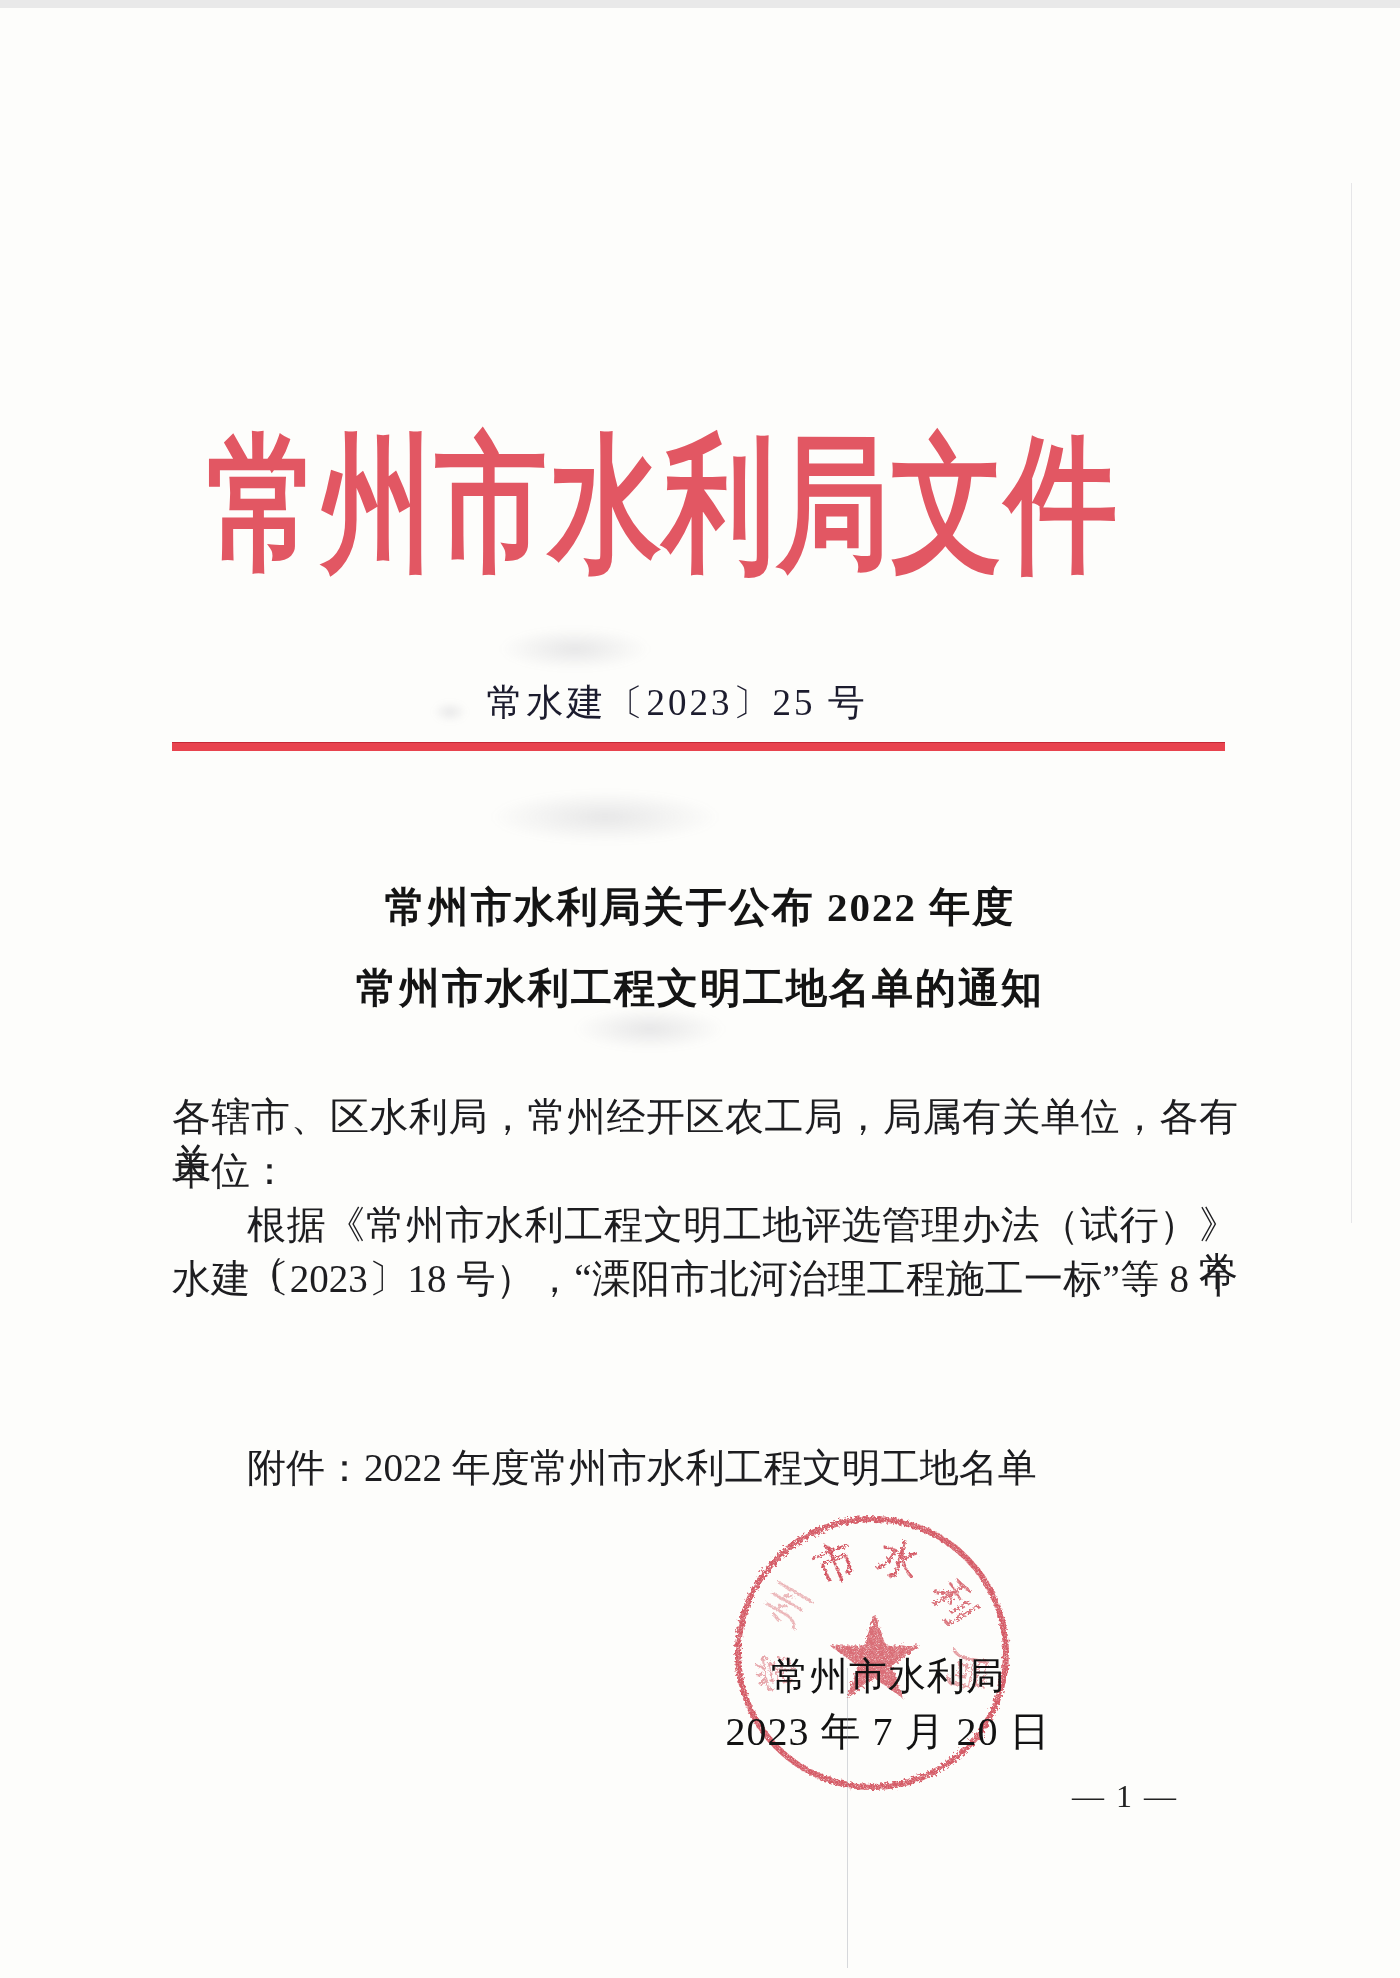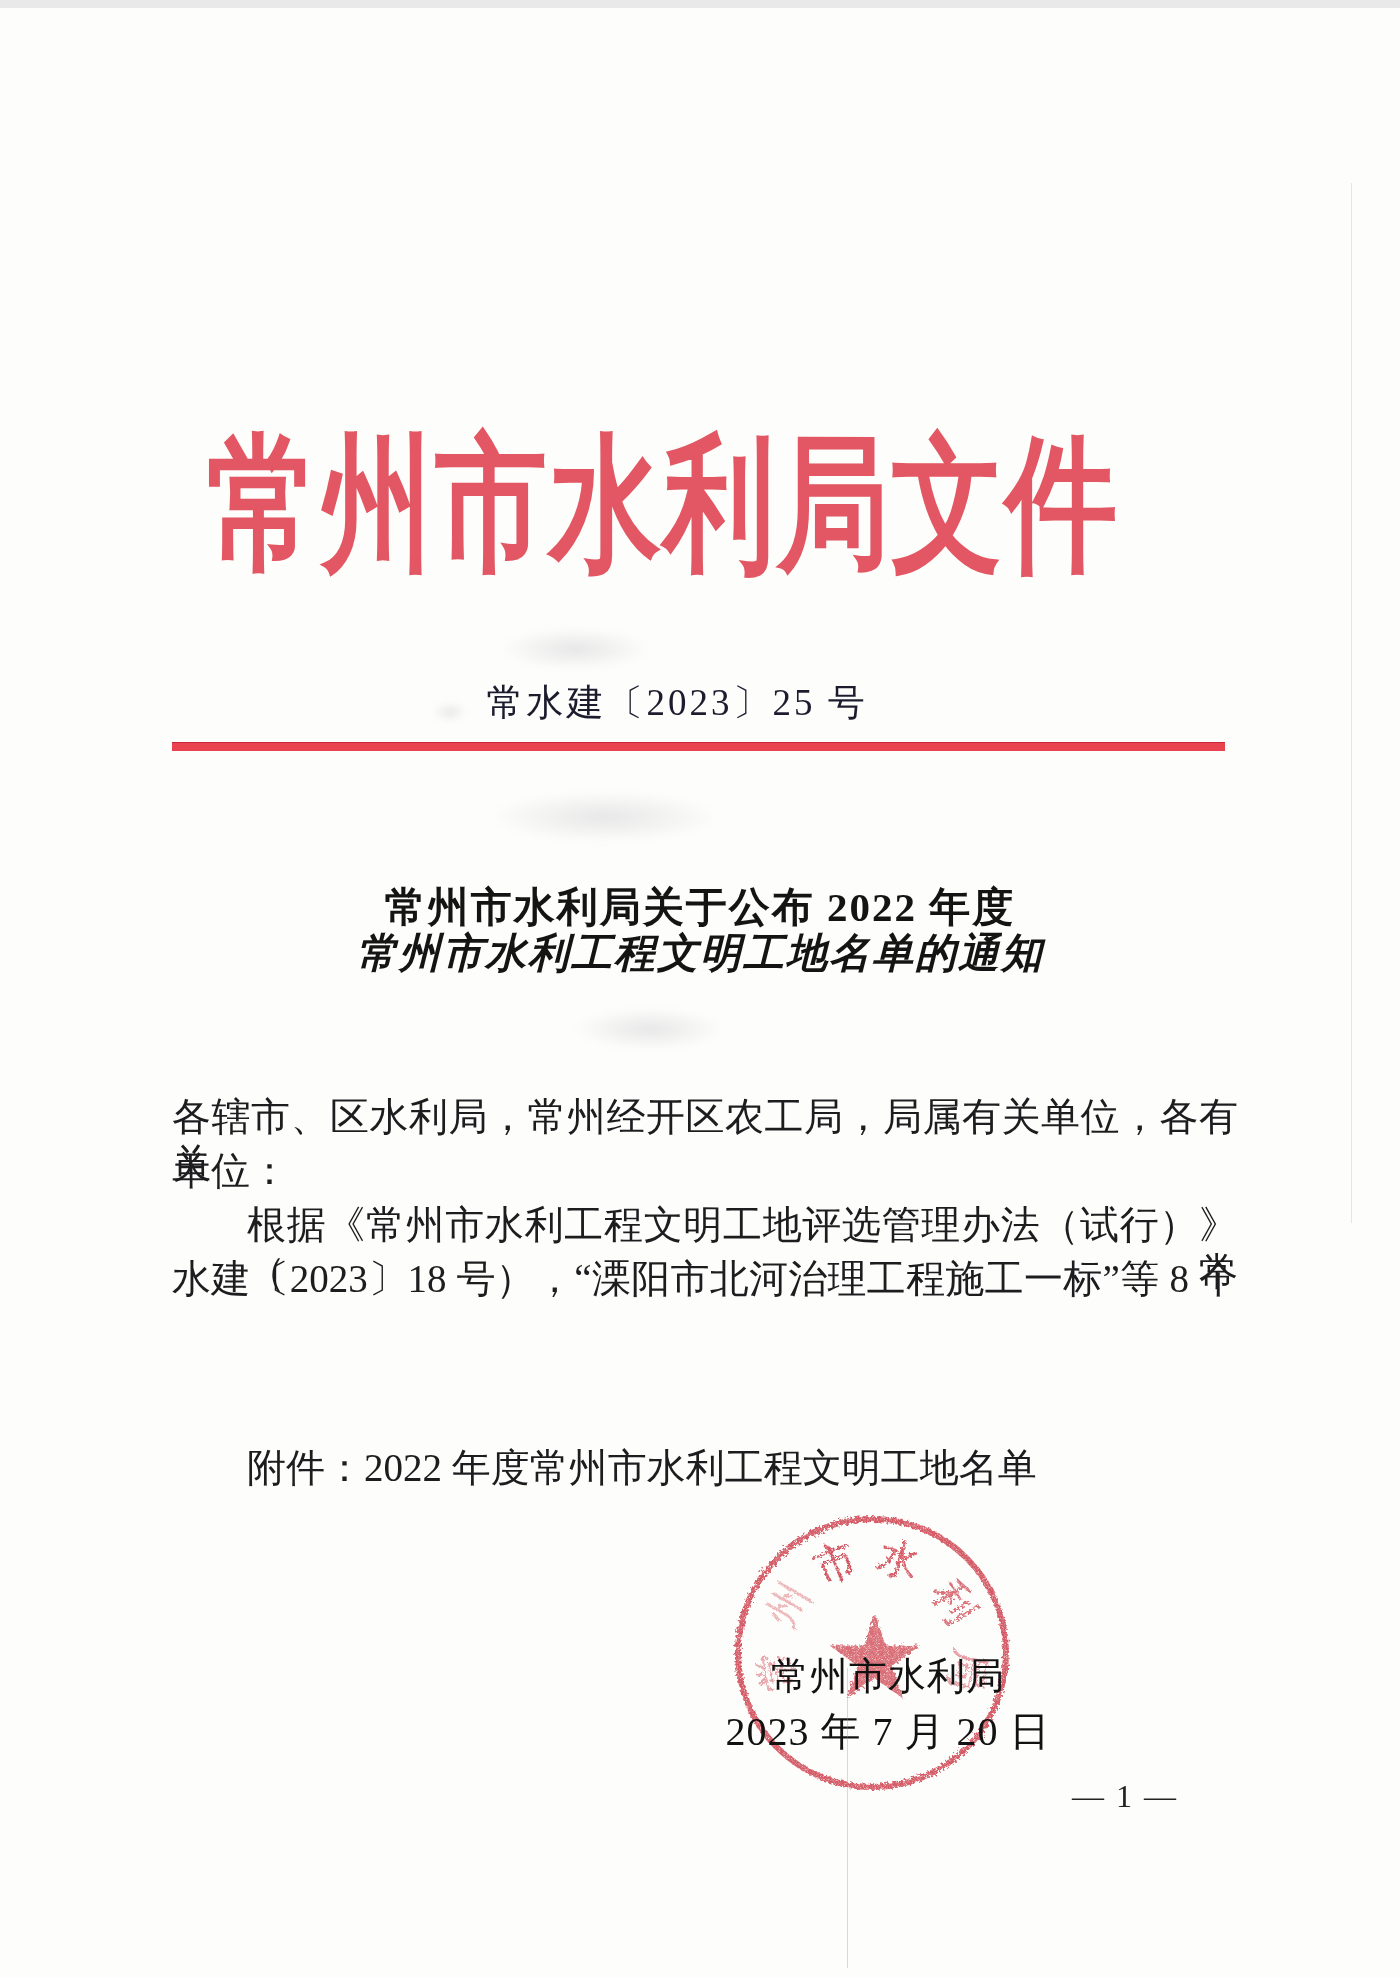--- a/index.html
+++ b/index.html
@@ -33,21 +33,21 @@
     background:#e8434e;border-top:1px solid #c2ололо;
     border-top:1px solid #c52836;
   }
   
   .notice-title-line{
     position:absolute;left:0;width:1400px;text-align:center;
     font-size:41px;font-weight:bold;color:#141414;
     letter-spacing:2px;white-space:nowrap;
   }
   .nt1{top:872px;}
-  .nt2{top:918px;font-style:italic;}
+  .nt2{top:953px;}
   
   .body-line{
     position:absolute;font-size:39px;color:#1d1d20;line-height:1.2;
   }
   .jfy{text-align:justify;text-align-last:justify;}
   .nw{white-space:nowrap;}
   .bl-sal1{top:1086px;left:172px;width:1066px;}
   .bl-sal2{top:1140px;left:172px;}
   .bl-p1{top:1194px;left:247px;width:991px;}
   .bl-p2{top:1248px;left:172px;width:1066px;}

